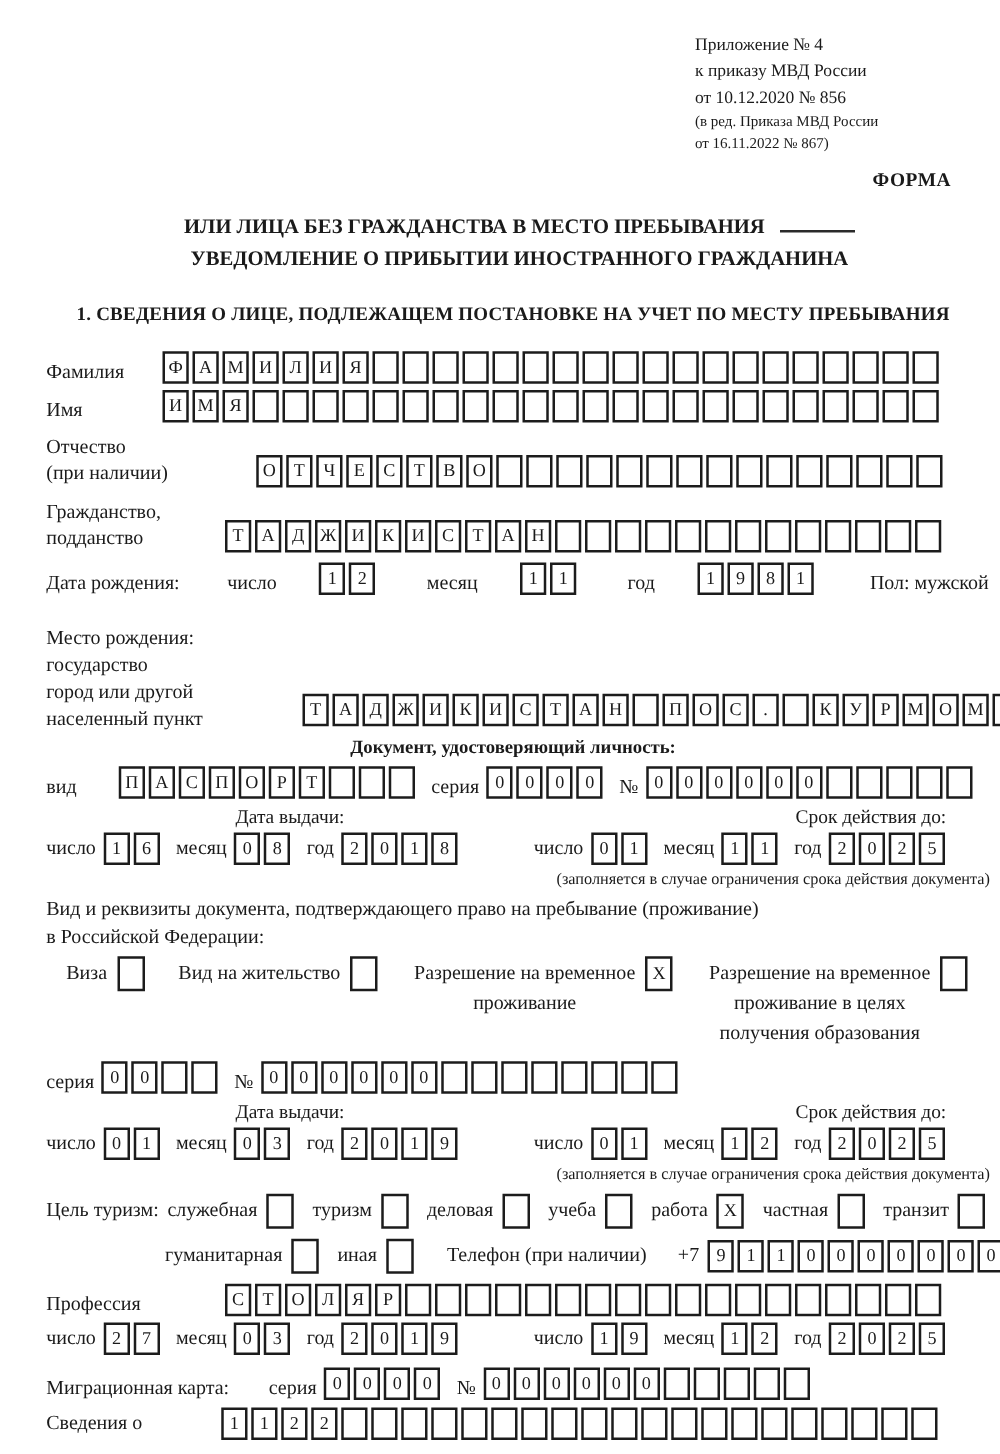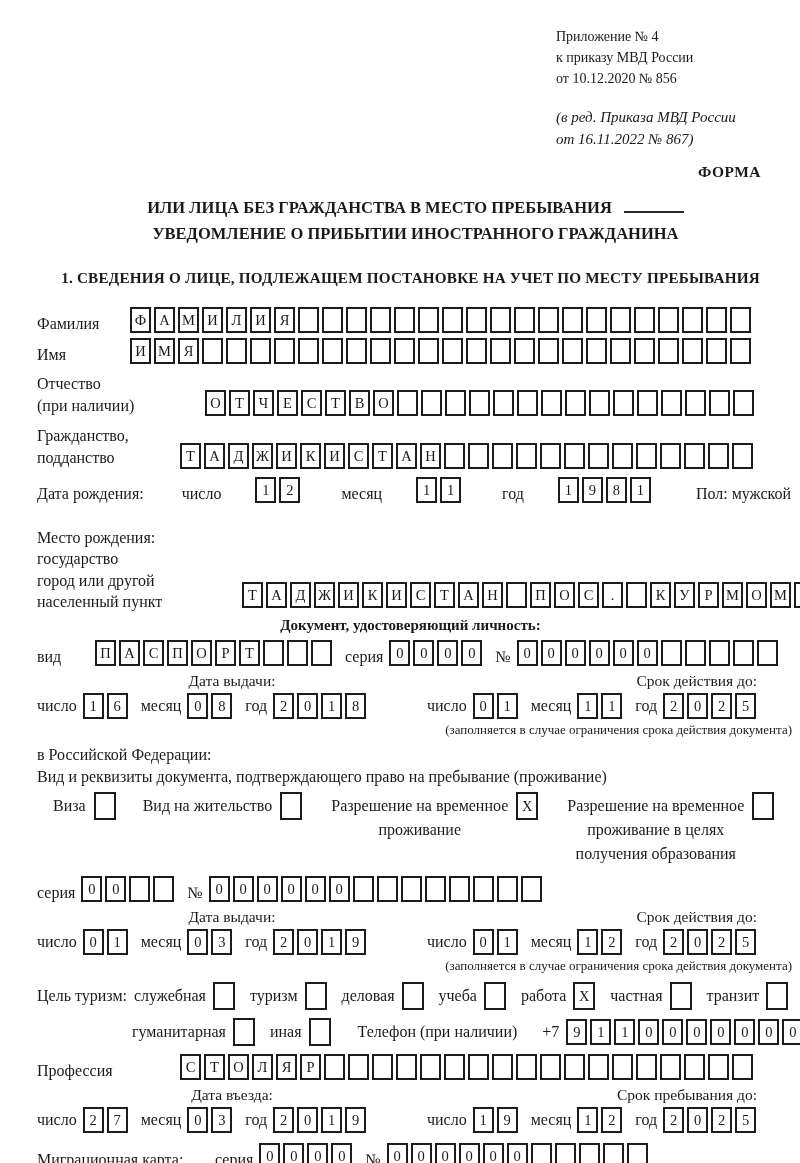--- a/index.html
+++ b/index.html
@@ -18,21 +18,21 @@
     text-align:center;font-size:14.5px;line-height:22px;background:#fff;
     flex:0 0 auto;
   }
   .checkbox .cbox{width:22px;height:28px;line-height:24px;}
 
   .row{display:flex;align-items:flex-end;margin-bottom:5px;white-space:nowrap;}
   .lbl{flex:0 0 auto;padding-top:4px;}
   .lbl2{line-height:1.35;}
 
   .hdr-block{margin-left:auto;width:238px;font-size:14px;line-height:1.5;}
-  .hdr-block .rev{font-size:15px;margin-top:18px;line-height:1.45;font-style:italic;}
+  .hdr-block .rev{font-size:12px;margin-top:0;line-height:1.45;}
   .forma{ text-align:right;padding-right:33px;font-weight:bold;font-size:15.5px;margin-top:12px;letter-spacing:.5px;}
 
   .title{ text-align:center;font-weight:bold;font-size:16.5px;line-height:1.6;margin-top:14px;}
   .fill-line{display:inline-block;width:60px;border-bottom:2.5px solid #2a2a2a;margin-left:12px;vertical-align:baseline;}
   .sec-heading{text-align:center;font-weight:bold;font-size:15.2px;margin:22px 0 20px -10px;letter-spacing:.2px;}
 
   .sl{padding-top:4px;margin:0 6px 0 10px;flex:0 0 auto;}
   .sl.first{margin-left:0;}
   .doc-heading{text-align:center;font-weight:bold;font-size:15px;margin:4px 0 6px -10px;}
   .dates-head{display:flex;font-size:15.5px;margin-top:6px;}
@@ -358,22 +358,22 @@
       <span class="boxes">
           <span class="cbox">2</span>
           <span class="cbox">0</span>
           <span class="cbox">2</span>
           <span class="cbox">5</span>
         </span>
     </div>
   </div>
   <div class="note">(заполняется в случае ограничения срока действия документа)</div>
 
+  <div class="plain">Вид и реквизиты документа, подтверждающего право на пребывание (проживание)</div>
   <div class="plain">в Российской Федерации:</div>
-  <div class="plain">Вид и реквизиты документа, подтверждающего право на пребывание (проживание)</div>
 
   <div class="opts">
     <div class="opt">
       <div class="olbl">Виза</div>
       <span class="boxes checkbox">
           <span class="cbox"></span>
         </span>
     </div>
     <div class="opt" style="margin-left:10px;">
       <div class="olbl">Вид на жительство</div>
@@ -550,24 +550,20 @@
         <span class="cbox"></span>
         <span class="cbox"></span>
         <span class="cbox"></span>
         <span class="cbox"></span>
         <span class="cbox"></span>
         <span class="cbox"></span>
         <span class="cbox"></span>
       </div>
   </div>
 
-  <div class="dates-head">
-    <div class="dh-left">Дата въезда:</div>
-    <div class="dh-right">Срок пребывания до:</div>
-  </div>
   <div class="dates-row">
     <div class="date-group dg-left">
       <span class="sl first">число</span>
       <span class="boxes">
           <span class="cbox">2</span>
           <span class="cbox">7</span>
         </span>
       <span class="sl">месяц</span>
       <span class="boxes">
           <span class="cbox">0</span>

